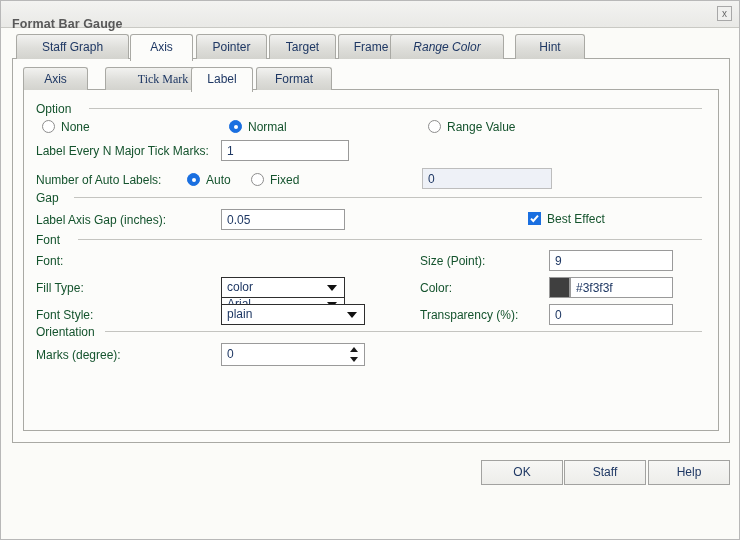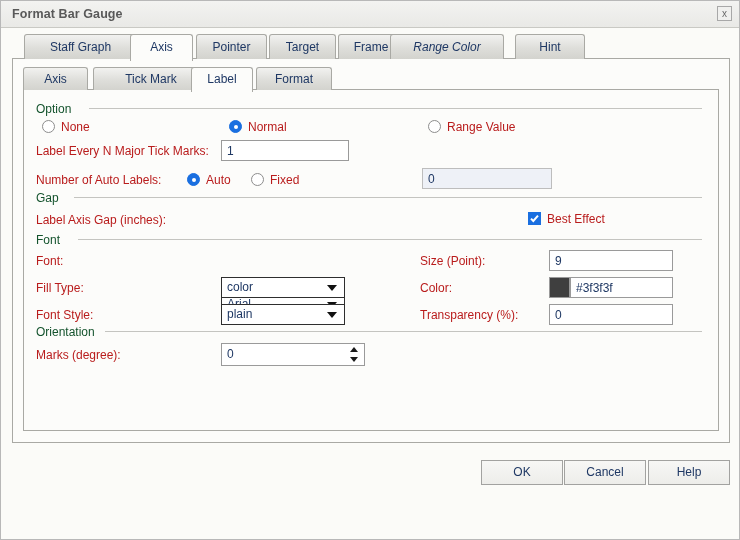--- a/index.html
+++ b/index.html
@@ -28,21 +28,21 @@
   .titlebar {
     position: absolute;
     left: 0; top: 0;
     width: 100%; height: 27px;
     box-sizing: border-box;
     background: linear-gradient(to bottom, #f3f3f1 0%, #e9e9e6 100%);
     border-bottom: 1px solid #c9c9c4;
   }
   .title-text {
     position: absolute;
-    left: 11px; top: 6px;
+    left: 11px; top: 16px;
     font-size: 12.5px;
     font-weight: bold;
     color: #595959;
     letter-spacing: .1px;
   }
   .close-btn {
     position: absolute;
     right: 7px; top: 5px;
     width: 15px; height: 15px;
     box-sizing: border-box;
@@ -145,21 +145,21 @@
   }
   .section-rule {
     position: absolute;
     height: 1px;
     background: #c4c4c0;
   }
 
   
   .lbl {
     position: absolute;
-    color: #b91c1c;
+    color: #14532d;
     font-size: 12px;
     white-space: nowrap;
   }
 
   
   .radio {
     position: absolute;
     width: 13px; height: 13px;
     box-sizing: border-box;
     border: 1px solid #8d8d8d;
@@ -298,34 +298,34 @@
 <div class="window">
 
   <div class="titlebar">
     <div class="title-text">Format Bar Gauge</div>
     <div class="close-btn">x</div>
   </div>
 
   <div class="panel-outer"></div>
 
   <div class="tabstrip">
-    <div class="tab" style="left:12px;width:113px;">Staff Graph</div>
+    <div class="tab" style="left:4px;width:113px;">Staff Graph</div>
     <div class="tab selected" style="left:118px;width:63px;">Axis</div>
     <div class="tab" style="left:184px;width:71px;">Pointer</div>
     <div class="tab" style="left:257px;width:67px;">Target</div>
     <div class="tab" style="left:326px;width:66px;">Frame</div>
     <div class="tab" style="left:378px;width:114px;font-style:italic;">Range Color</div>
     <div class="tab" style="left:503px;width:70px;">Hint</div>
   </div>
 
   <div class="panel-inner"></div>
 
   <div class="tabstrip2">
     <div class="tab2" style="left:0px;width:65px;">Axis</div>
-    <div class="tab2" style="left:70px;width:116px;">Tick Mark</div>
+    <div class="tab2" style="left:82px;width:116px;font-family:Liberation Serif, serif;">Tick Mark</div>
     <div class="tab2 selected" style="left:168px;width:62px;">Label</div>
     <div class="tab2" style="left:233px;width:76px;">Format</div>
   </div>
 
   <div class="section-label" style="left:35px;top:101px;">Option</div>
   <div class="section-rule" style="left:88px;top:107px;width:613px;"></div>
 
   <div class="radio" style="left:41px;top:119px;"></div>
   <div class="lbl" style="left:60px;top:119px;">None</div>
 
@@ -345,20 +345,21 @@
 
   <div class="radio" style="left:250px;top:172px;"></div>
   <div class="lbl" style="left:269px;top:172px;">Fixed</div>
 
   <input class="field disabled" style="left: 421px; top: 167px; width: 130px;" value="0">
 
   <div class="section-label" style="left:35px;top:190px;">Gap</div>
   <div class="section-rule" style="left:73px;top:196px;width:628px;"></div>
 
   <div class="lbl" style="left:35px;top:212px;">Label Axis Gap (inches):</div>
+  <input class="field" style="left: 220px; top: 208px; width: 124px;" value="0.05">
 
   <div class="checkbox checked" style="left:527px;top:211px;">
     <svg width="11" height="11" viewBox="0 0 11 11">
       <path d="M2 5.6 L4.3 8 L9 2.6" stroke="#ffffff" stroke-width="2" fill="none"></path>
     </svg>
   </div>
   <div class="lbl" style="left:546px;top:211px;">Best Effect</div>
 
   <div class="section-label" style="left:35px;top:232px;">Font</div>
   <div class="section-rule" style="left:77px;top:238px;width:624px;"></div>
@@ -376,37 +377,37 @@
   <div class="select" style="left:220px;top:276px;width:124px;">
     <span>color</span>
     <span class="arrow"></span>
   </div>
 
   <div class="lbl" style="left:419px;top:280px;">Color:</div>
   <div class="swatch" style="left:548px;top:276px;background:#3f3f3f;"></div>
   <input class="field" style="left: 569px; top: 276px; width: 103px;" value="#3f3f3f">
 
   <div class="lbl" style="left:35px;top:307px;">Font Style:</div>
-  <div class="select" style="left:220px;top:303px;width:124px;">
+  <div class="select" style="left:220px;top:303px;width:144px;">
     <span>plain</span>
     <span class="arrow"></span>
   </div>
 
   <div class="lbl" style="left:419px;top:307px;">Transparency (%):</div>
   <input class="field" style="left: 548px; top: 303px; width: 124px;" value="0">
 
   <div class="section-label" style="left:35px;top:324px;">Orientation</div>
   <div class="section-rule" style="left:104px;top:330px;width:597px;"></div>
 
   <div class="lbl" style="left:35px;top:347px;">Marks (degree):</div>
   <div class="spin-wrap" style="left:220px;top:342px;width:144px;">
     <span class="spin-val">0</span>
     <span class="spin-btns">
       <span class="spin-up"></span>
       <span class="spin-dn"></span>
     </span>
   </div>
 
   <div class="btn" style="left:480px;top:459px;">OK</div>
-  <div class="btn" style="left:563px;top:459px;">Cancel</div>
+  <div class="btn" style="left:563px;top:459px;">Staff</div>
   <div class="btn" style="left:647px;top:459px;">Help</div>
 
 </div>
 
 </body></html>

